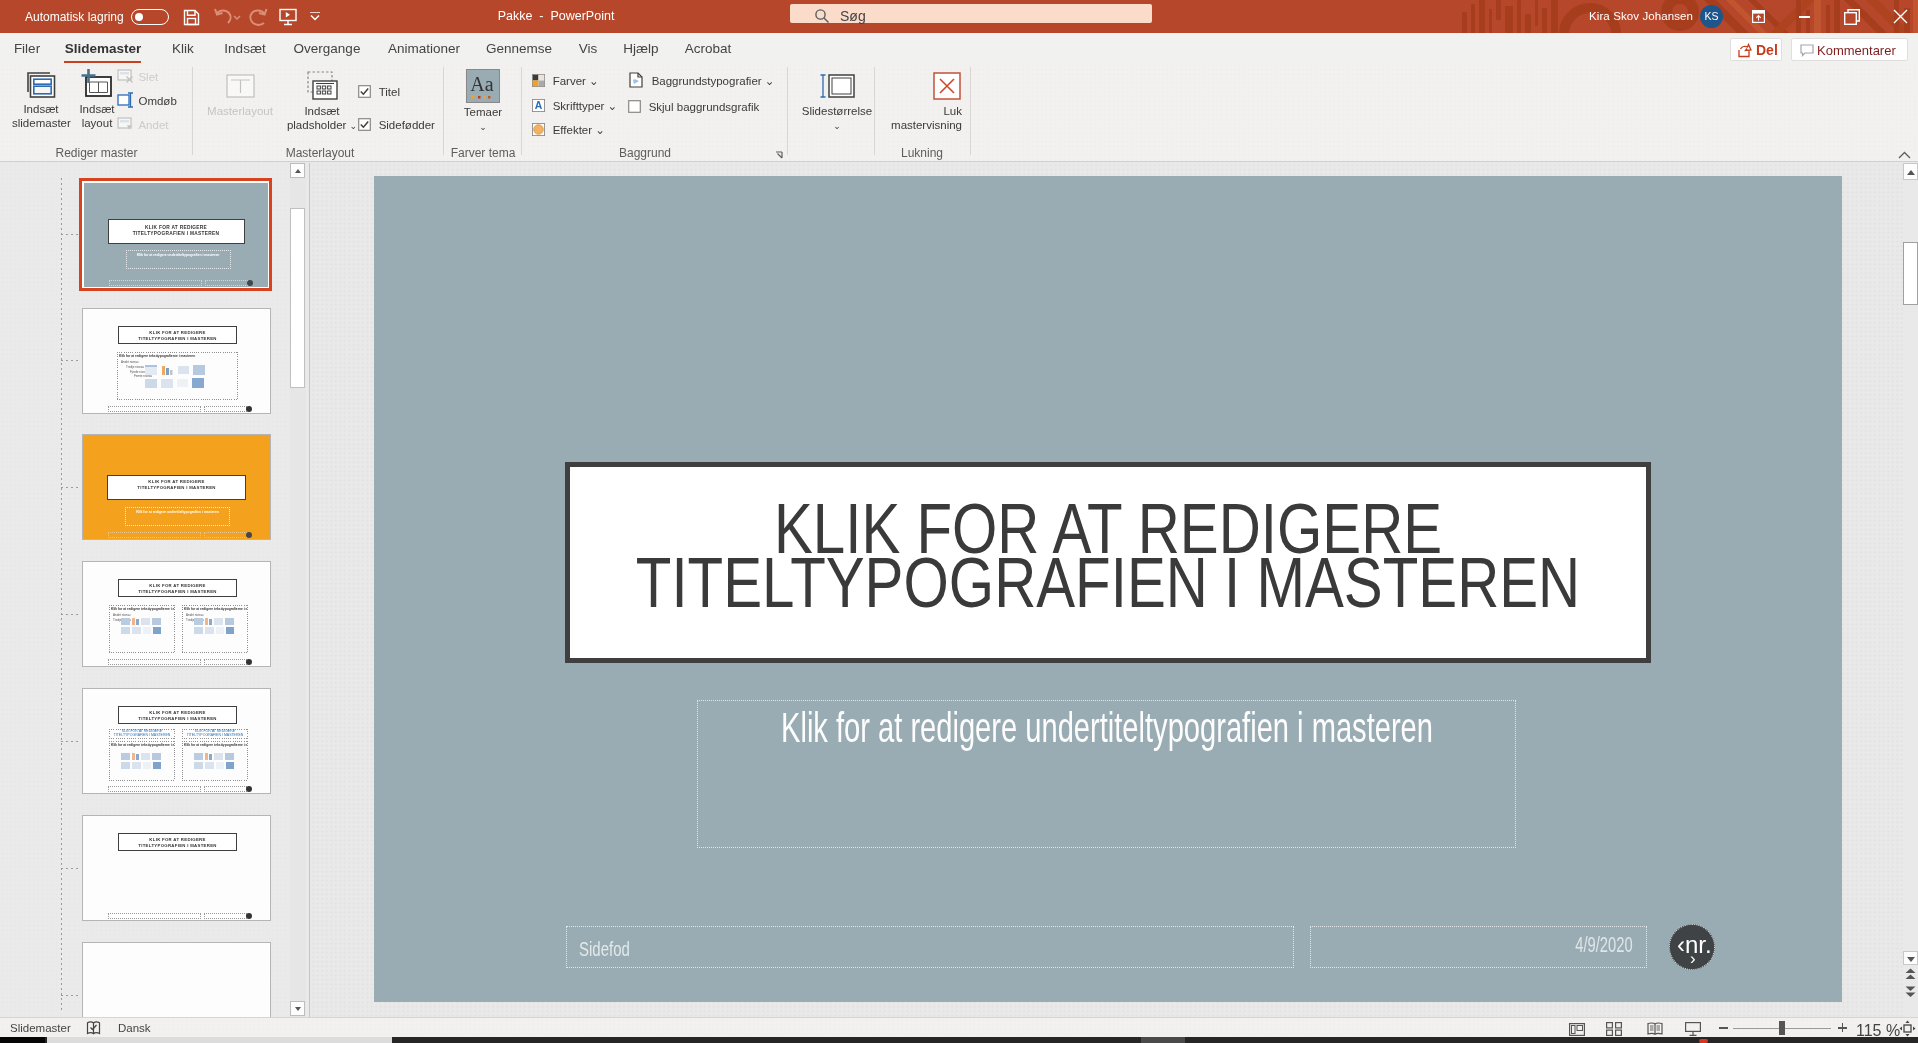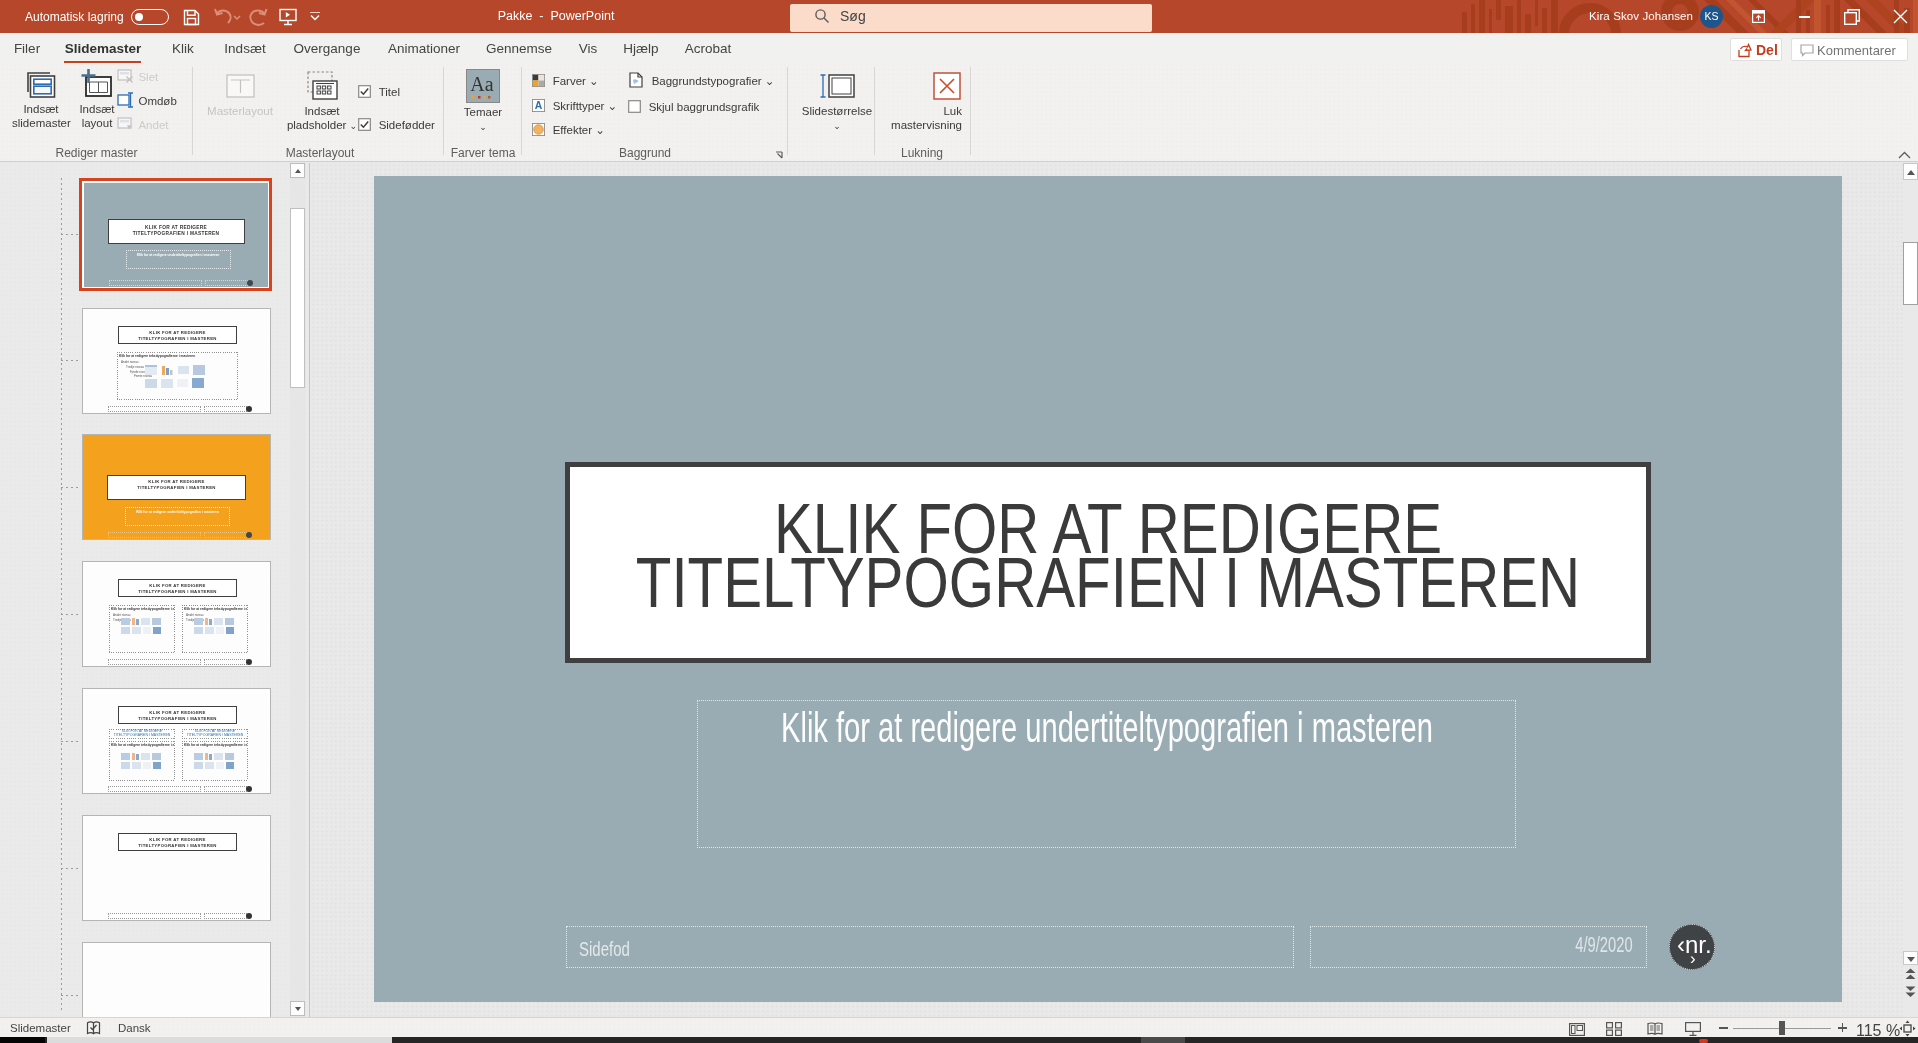--- a/index.html
+++ b/index.html
@@ -155,21 +155,21 @@
   <svg class="abs" style="left:279px;top:8px;" width="18" height="18" viewBox="0 0 18 18">
     <rect x="1" y="1.5" width="16" height="11" fill="none" stroke="#fff" stroke-width="1.4"></rect>
     <path d="M6.8 4 L11 6.8 L6.8 9.6 Z" fill="#fff"></path>
     <path d="M9 12.5 V16 M5 16.5 H13" stroke="#fff" stroke-width="1.4"></path>
   </svg>
   <svg class="abs" style="left:308px;top:12px;" width="14" height="9" viewBox="0 0 14 9">
     <path d="M2 0 H12" stroke="#fff" stroke-width="1.5"></path>
     <path d="M3 3.5 L7 7.5 L11 3.5" fill="none" stroke="#fff" stroke-width="1.5"></path>
   </svg>
   <div class="abs" style="left:446px;top:8.5px;width:220px;font-size:12.5px;text-align:center;">Pakke&nbsp; -&nbsp; PowerPoint</div>
-  <div class="abs" style="left:790px;top:4px;width:362px;height:28px;background:#fbdccb;border-radius:2px;padding-left:47px;">
+  <div class="abs" style="left:790px;top:4px;width:362px;height:19px;background:#fbdccb;border-radius:2px;padding-left:47px;">
     <svg class="abs" style="left:24px;top:4px;" width="16" height="16" viewBox="0 0 16 16">
       <circle cx="6.5" cy="6.5" r="4.6" fill="none" stroke="#5c5c5c" stroke-width="1.4"></circle>
       <path d="M10 10 L14.5 14.5" stroke="#5c5c5c" stroke-width="1.4"></path>
     </svg>
     <div class="abs" style="left:50px;top:4px;font-size:14px;color:#444;">Søg</div>
   </div>
   <div class="abs" style="left:1589px;top:9.5px;font-size:11.5px;letter-spacing:.1px;">Kira Skov Johansen</div>
   <div class="abs" style="left:1700px;top:5px;width:23px;height:23px;border-radius:50%;background:#1e558a;text-align:center;line-height:23px;font-size:10.5px;color:#fff;">KS</div>
   <svg class="abs" style="left:1752px;top:10px;" width="13" height="13" viewBox="0 0 13 13">
     <rect x="0.6" y="0.6" width="11.8" height="11.8" fill="none" stroke="#fff" stroke-width="1.2"></rect>
@@ -202,21 +202,21 @@
     <svg class="abs" style="left:6px;top:4px;" width="15" height="15" viewBox="0 0 15 15">
       <path d="M2 7 V13.5 H12 V7" fill="none" stroke="#c33c1d" stroke-width="1.3"></path>
       <path d="M3.5 6 C5 3.5 8 2.5 10.5 4 L11.5 1.5 L14 7 L8.5 7.5 L10 5.5" fill="none" stroke="#c33c1d" stroke-width="1.3"></path>
     </svg>
     <div class="abs" style="left:25px;top:3.5px;font-size:14px;color:#c33c1d;font-weight:bold;">Del</div>
   </div>
   <div class="abs" style="left:1791px;top:4.5px;width:117px;height:23px;background:#fff;border:1px solid #e1dfdd;border-radius:2px;">
     <svg class="abs" style="left:8px;top:5px;" width="14" height="13" viewBox="0 0 14 13">
       <path d="M1 1 H13 V9 H5 L2.5 11.5 V9 H1 Z" fill="none" stroke="#a6a6a6" stroke-width="1.2"></path>
     </svg>
-    <div class="abs" style="left:25px;top:4px;font-size:13px;color:#737373;">Kommentarer</div>
+    <div class="abs" style="left:25px;top:4px;font-size:13px;color:#7f1d1d;">Kommentarer</div>
   </div>
 </div>
 
 <div id="ribbon">
 
   <div class="bigbtn" style="left:12px;width:58px;">
     <svg style="margin-top:8px;" width="30" height="28" viewBox="0 0 30 28">
       <path d="M2 21 V2 H24" fill="none" stroke="#404040" stroke-width="1.6"></path>
       <rect x="4.5" y="5" width="24" height="21" fill="#fff" stroke="#404040" stroke-width="1.6"></rect>
       <rect x="7.8" y="8.2" width="17.4" height="5" fill="#fff" stroke="#2b6cb5" stroke-width="1.6"></rect>

